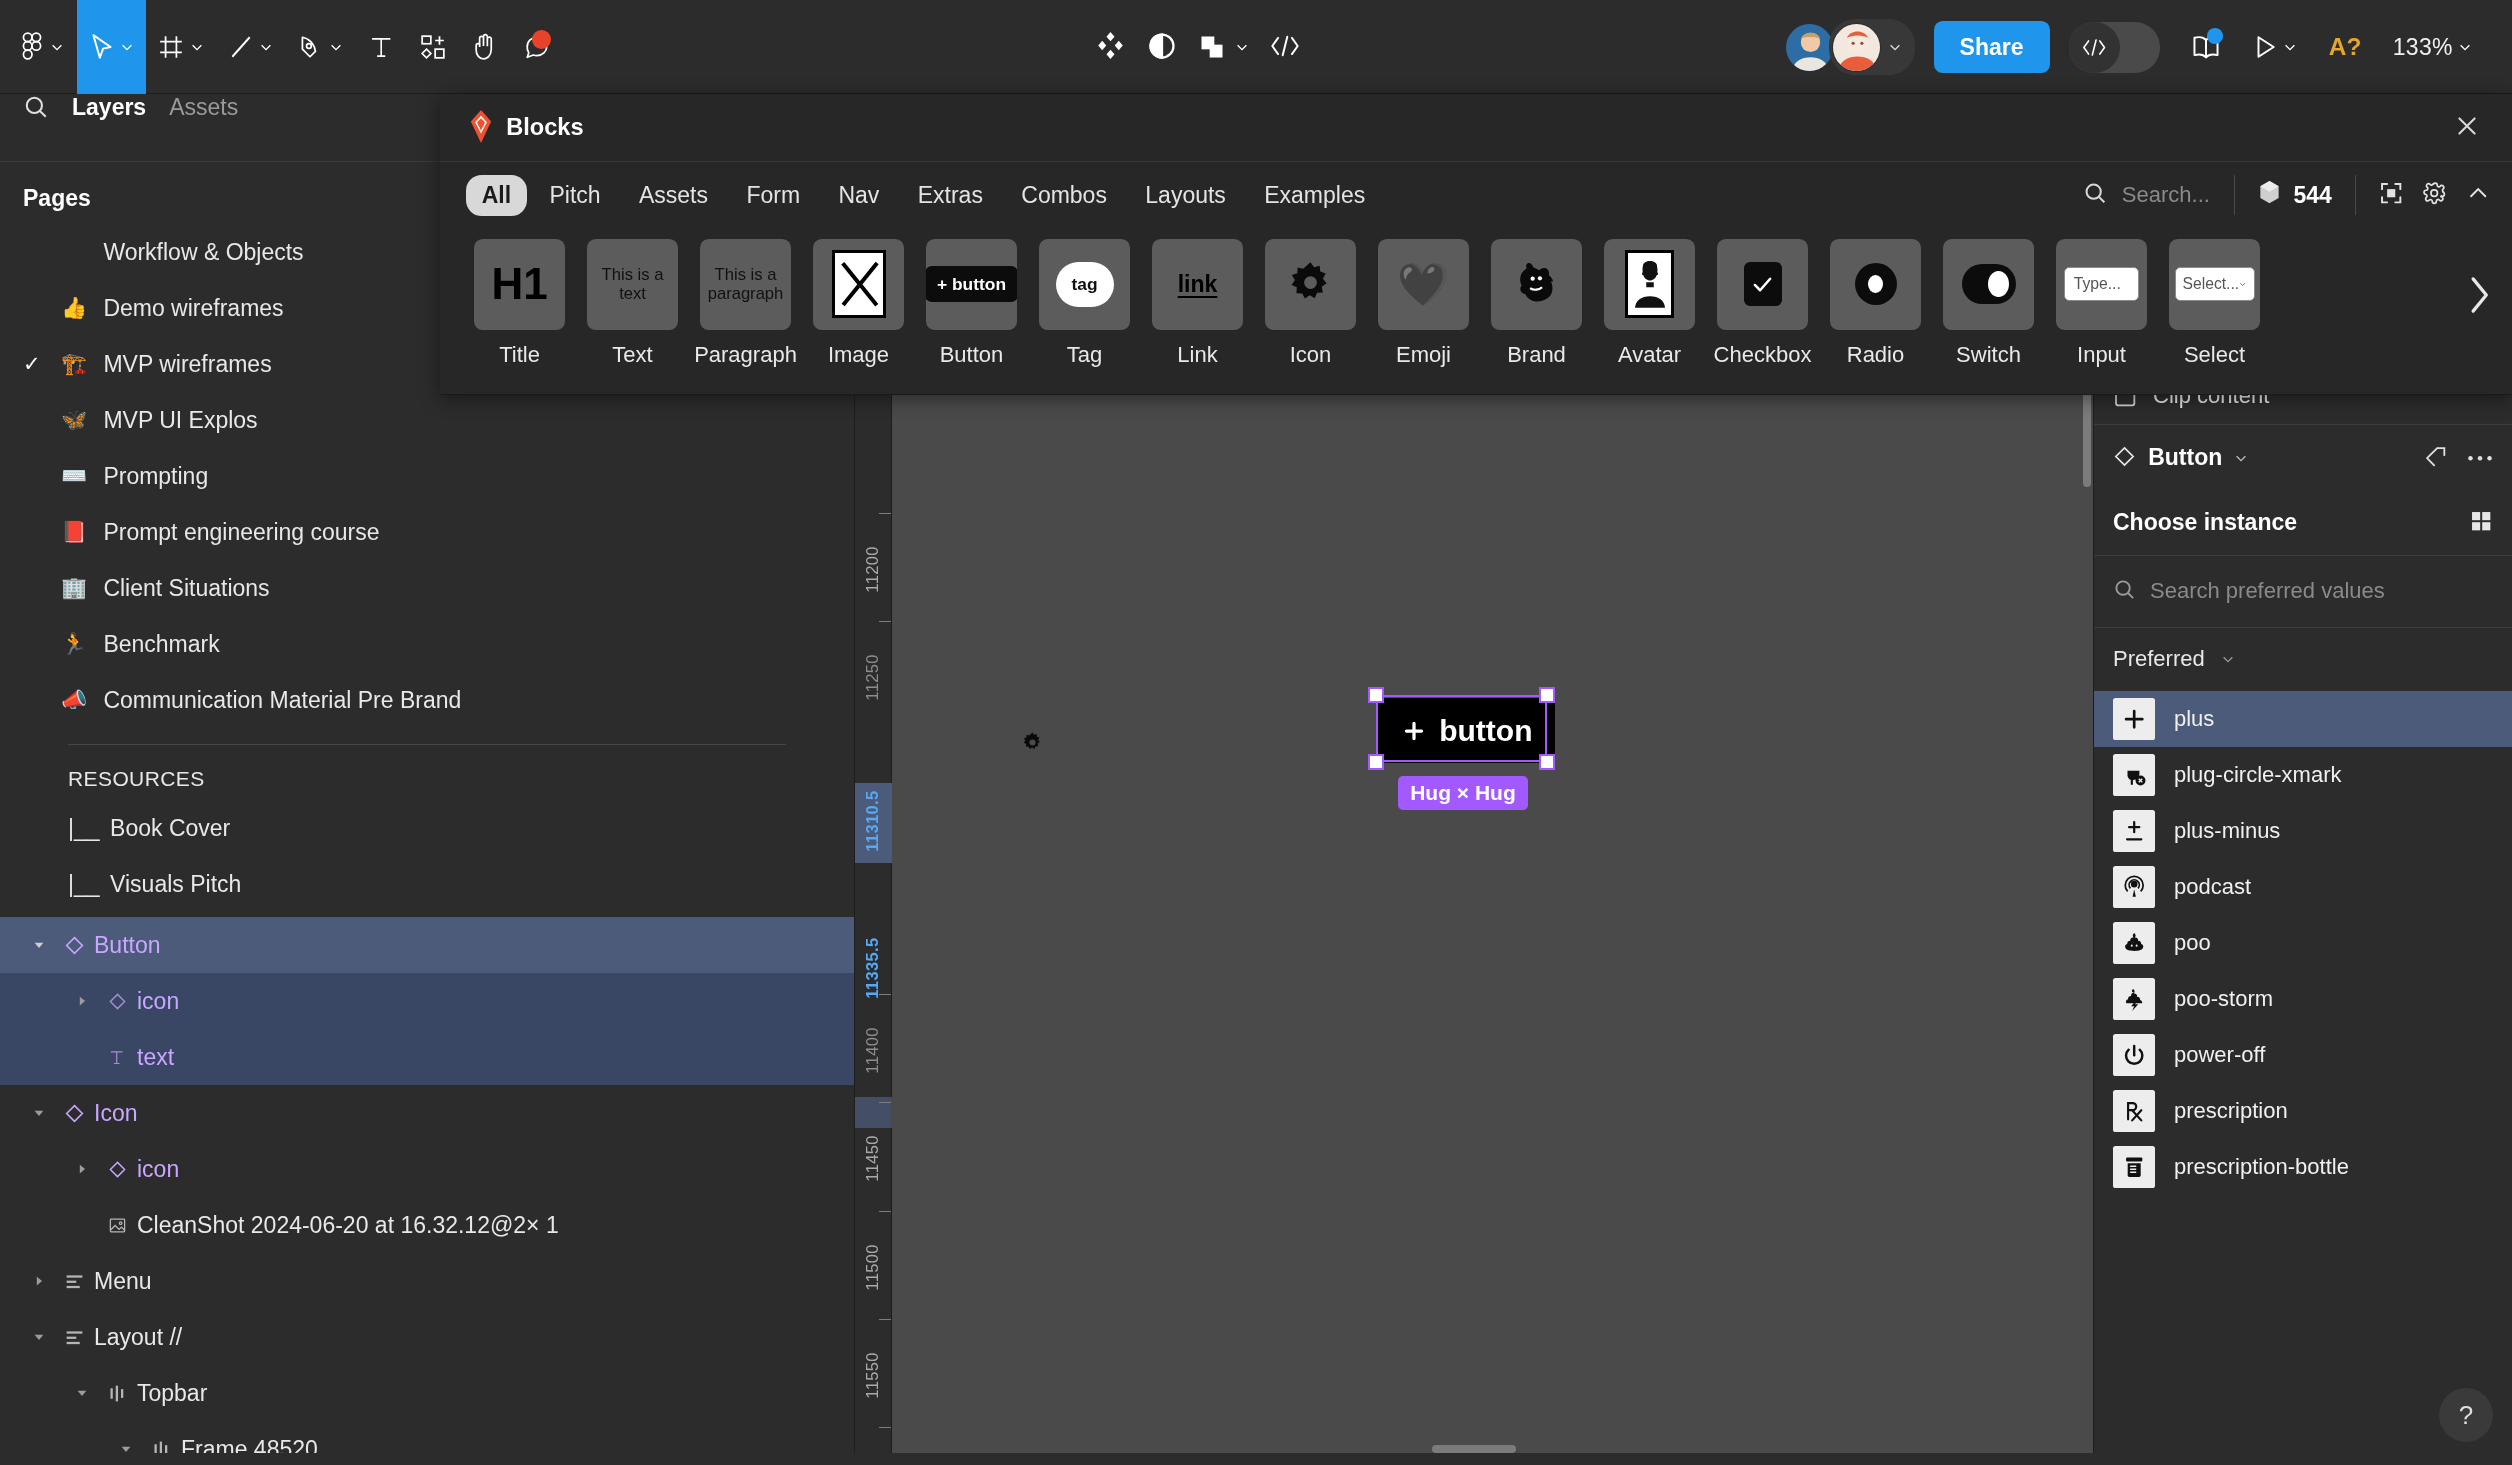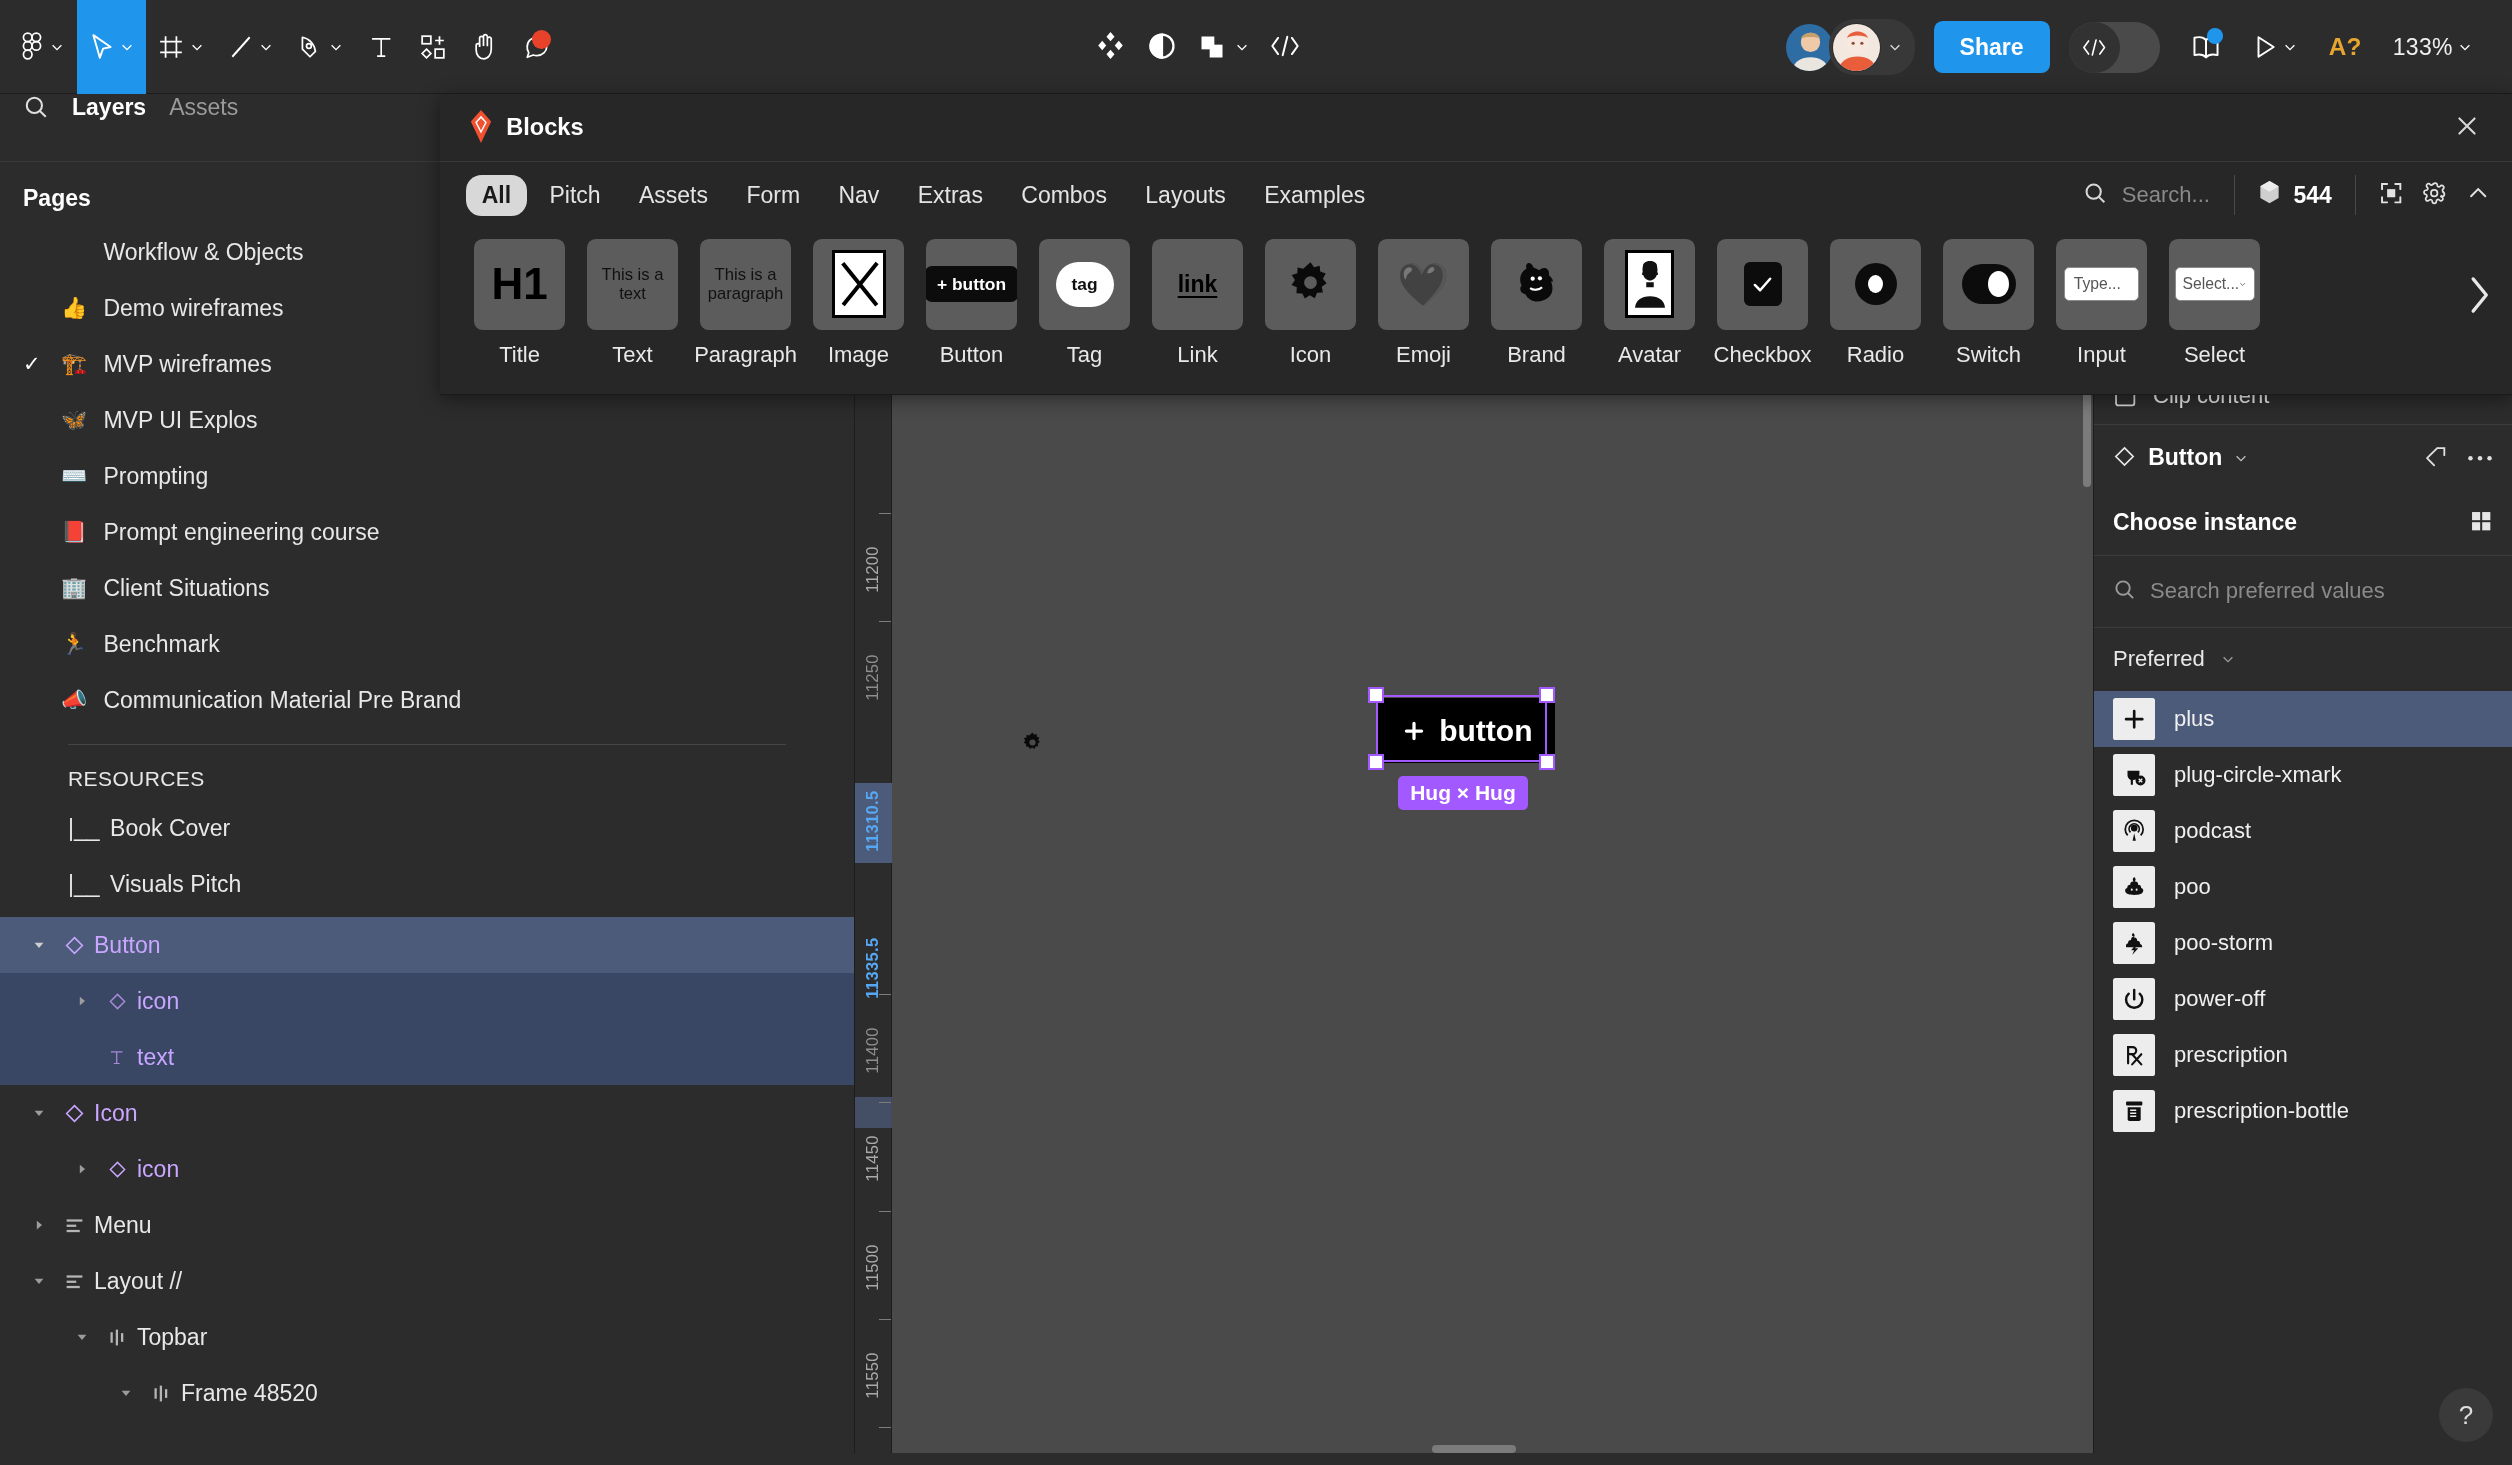--- a/index.html
+++ b/index.html
@@ -592,20 +592,31 @@
             </svg>
           </span>
         <span class="licon">
             <svg width="19" height="19" viewBox="0 0 24 24" fill="none" stroke="#c9a6ff" stroke-width="1.8">
               <path d="M12 3l9 9-9 9-9-9z"></path>
             </svg>
           </span>
         <span>icon</span>
       </div>
 
+      <div class="layer-row" style="padding-left:66px;">
+        <span class="tw"></span>
+        <span class="licon">
+            <svg width="19" height="19" viewBox="0 0 24 24" fill="none" stroke="#b5b5b5" stroke-width="1.6">
+              <rect x="3" y="4" width="18" height="16" rx="1"></rect>
+              <circle cx="16" cy="9" r="1.6"></circle>
+              <path d="M3 18l6-6 5 5 3-3 4 4"></path>
+            </svg>
+          </span>
+        <span>CleanShot 2024-06-20 at 16.32.12@2× 1</span>
+      </div>
 
       <div class="layer-row" style="padding-left:23px;">
         <span class="tw">
             <svg width="14" height="14" viewBox="0 0 16 16" fill="#9c9c9c">
               <path d="M5.5 3v10L11.5 8z"></path>
             </svg>
           </span>
         <span class="licon">
             <svg width="21" height="21" viewBox="0 0 24 24" fill="#b5b5b5">
               <rect x="3" y="5" width="18" height="2.6"></rect>
@@ -836,20 +847,28 @@
         <span class="ilist-ic">
           <svg width="26" height="26" viewBox="0 0 24 24" fill="#111">
               <path d="M8 2v5M14 2v5M6 8h11v3a5.5 5.5 0 01-5.5 5.5H11V21H9v-4.5A5.5 5.5 0 016 11z"></path>
               <circle cx="18" cy="17" r="4.6"></circle>
               <path d="M16.4 15.4l3.2 3.2M19.6 15.4l-3.2 3.2" stroke="#ededed" stroke-width="1.3"></path>
             </svg>
         </span>
         <span class="ilist-label">plug-circle-xmark</span>
       </div>
 
+      <div class="ilist-row">
+        <span class="ilist-ic">
+          <svg width="24.4" height="24.4" viewBox="0 0 24 24" fill="none" stroke="#111" stroke-width="2.2" stroke-linecap="round">
+              <path d="M12 3v10M7 8h10M5 20h14"></path>
+            </svg>
+        </span>
+        <span class="ilist-label">plus-minus</span>
+      </div>
 
       <div class="ilist-row">
         <span class="ilist-ic">
           <svg width="24.4" height="24.4" viewBox="0 0 24 24" fill="none" stroke="#111" stroke-width="1.7">
               <circle cx="12" cy="9" r="2.4" fill="#111"></circle>
               <path d="M8.3 13.2a5 5 0 117.4 0"></path>
               <path d="M5.6 16.2a8.8 8.8 0 1112.8 0"></path>
               <path d="M12 14l1.6 7.5h-3.2z" fill="#111" stroke="none"></path>
             </svg>
         </span>

